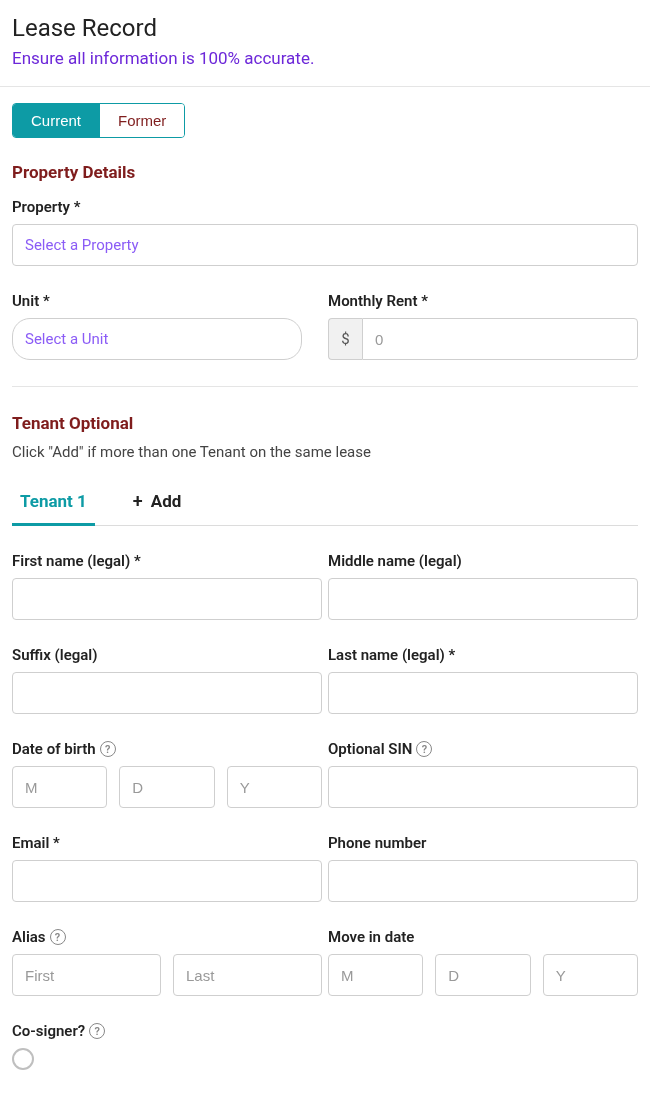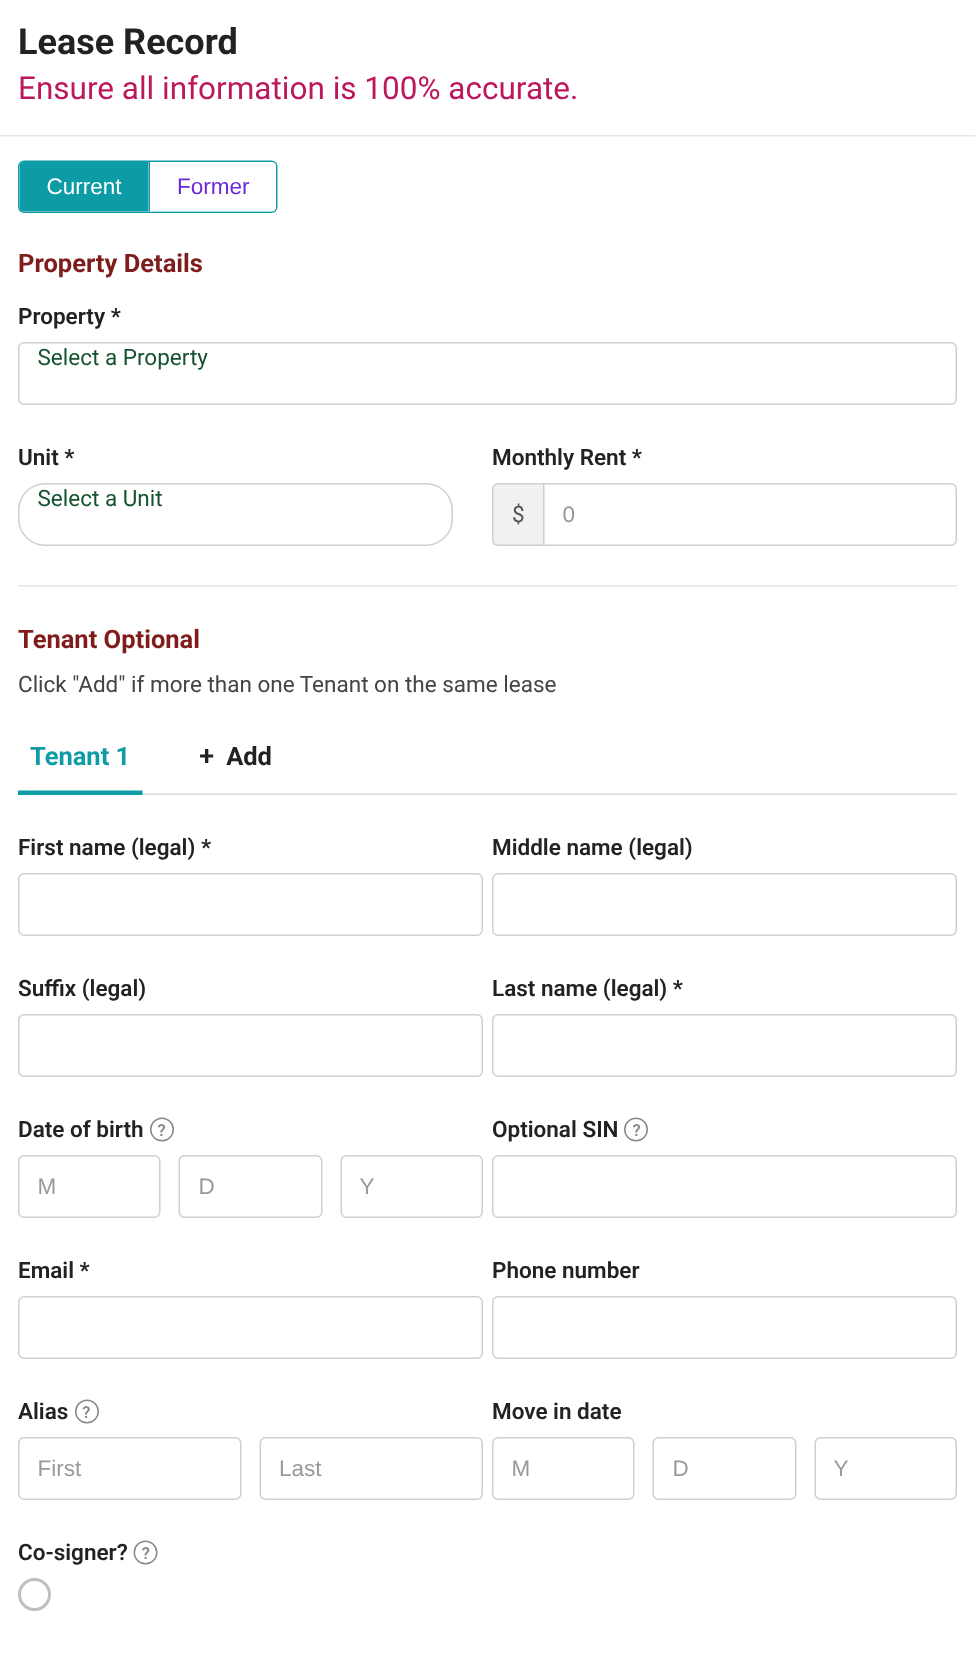--- a/index.html
+++ b/index.html
@@ -3,38 +3,38 @@
 <meta charset="utf-8">
 <style>
   * { box-sizing: border-box; margin: 0; padding: 0; }
   body {
     font-family: -apple-system, BlinkMacSystemFont, "Segoe UI", Roboto, Arial, sans-serif;
     color: #1a1a1a;
     background: #fff;
     width: 650px;
   }
   .header { padding: 14px 12px 18px; }
-  .header h1 { font-size: 24px; font-weight: 700; color: #222; margin-bottom: 6px; }
-  .header p  { font-size: 21px; color: #be185d; }
+  .header h1 { font-size: 24px; font-weight: 400; color: #222; margin-bottom: 6px; }
+  .header p  { font-size: 17px; color: #6d28d9; }
   .divider   { border-top: 1px solid #e5e5e5; margin: 0 0 0 0; }
 
   .content { padding: 16px 12px 30px; }
 
   .segmented {
     display: inline-flex;
     border: 1px solid #0d9ba5;
     border-radius: 4px;
     overflow: hidden;
     margin-bottom: 24px;
   }
   .seg-btn {
     padding: 8px 18px;
     font-size: 15px;
     background: #fff;
-    color: #6d28d9;
+    color: #7f1d1d;
     border: none;
     cursor: pointer;
   }
   .seg-btn.active { background: #0d9ba5; color: #fff; }
   .seg-btn + .seg-btn { border-left: 1px solid #0d9ba5; }
 
   .section-title { font-size: 17px; font-weight: 700; color: #7f1d1d; margin-bottom: 16px; }
   .section-sub   { font-size: 15px; color: #444; margin-bottom: 20px; margin-top:-6px; }
 
   .field-label { font-size: 15px; font-weight: 600; color: #222; margin-bottom: 8px; display: flex; align-items: center; gap: 4px; }
@@ -42,21 +42,21 @@
   .input, .select-box {
     width: 100%;
     height: 42px;
     border: 1px solid #cfcfcf;
     border-radius: 4px;
     padding: 0 12px;
     font-size: 15px;
     color: #333;
     background: #fff;
   }
-  .select-box { display:flex; color:#14532d; cursor:pointer; }
+  .select-box { display:flex; align-items:center; color:#8b5cf6; cursor:pointer; }
   .input::placeholder { color:#999; }
 
   .row { display:flex; gap:6px; margin-bottom: 26px; }
   .col { flex:1; min-width:0; }
 
   .rent-wrap { display:flex; }
   .rent-prefix {
     width:34px; height:42px; border:1px solid #cfcfcf; border-right:none;
     border-radius:4px 0 0 4px; background:#f1f1f1; display:flex; align-items:center; justify-content:center;
     color:#555; font-size:15px;

